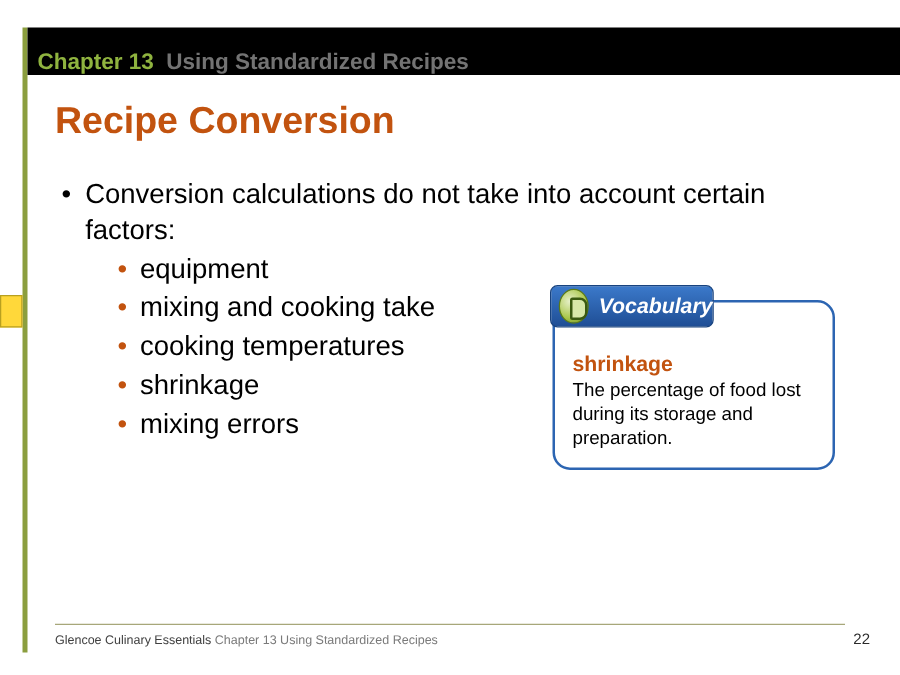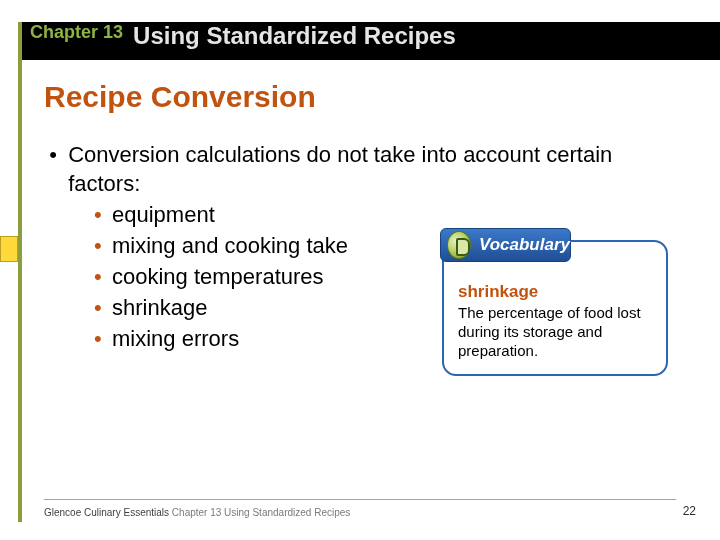--- a/index.html
+++ b/index.html
@@ -22,32 +22,32 @@
     left: 18px; top: 22px;
     width: 4px; height: 500px;
     background: #8b9e3e;
   }
   .header-bar {
     position: absolute;
     left: 22px; top: 22px;
     width: 698px; height: 38px;
     background: #000;
     display: flex;
-    align-items: flex-start;
+    align-items: flex-end;
   }
   .chapter-label {
     color: #8fb33f;
     font-weight: bold;
     font-size: 18px;
     margin-left: 8px;
   }
   .chapter-title {
-    color: #e5e5e5;
-    font-weight: bold;
-    font-size: 24px;
+    color: #737373;
+    font-weight: bold;
+    font-size: 18px;
     margin-left: 10px;
   }
   .side-tab {
     position: absolute;
     left: 0; top: 236px;
     width: 18px; height: 26px;
     background: #ffd83a;
     border: 1px solid #b8a020;
   }
   .slide-title {

